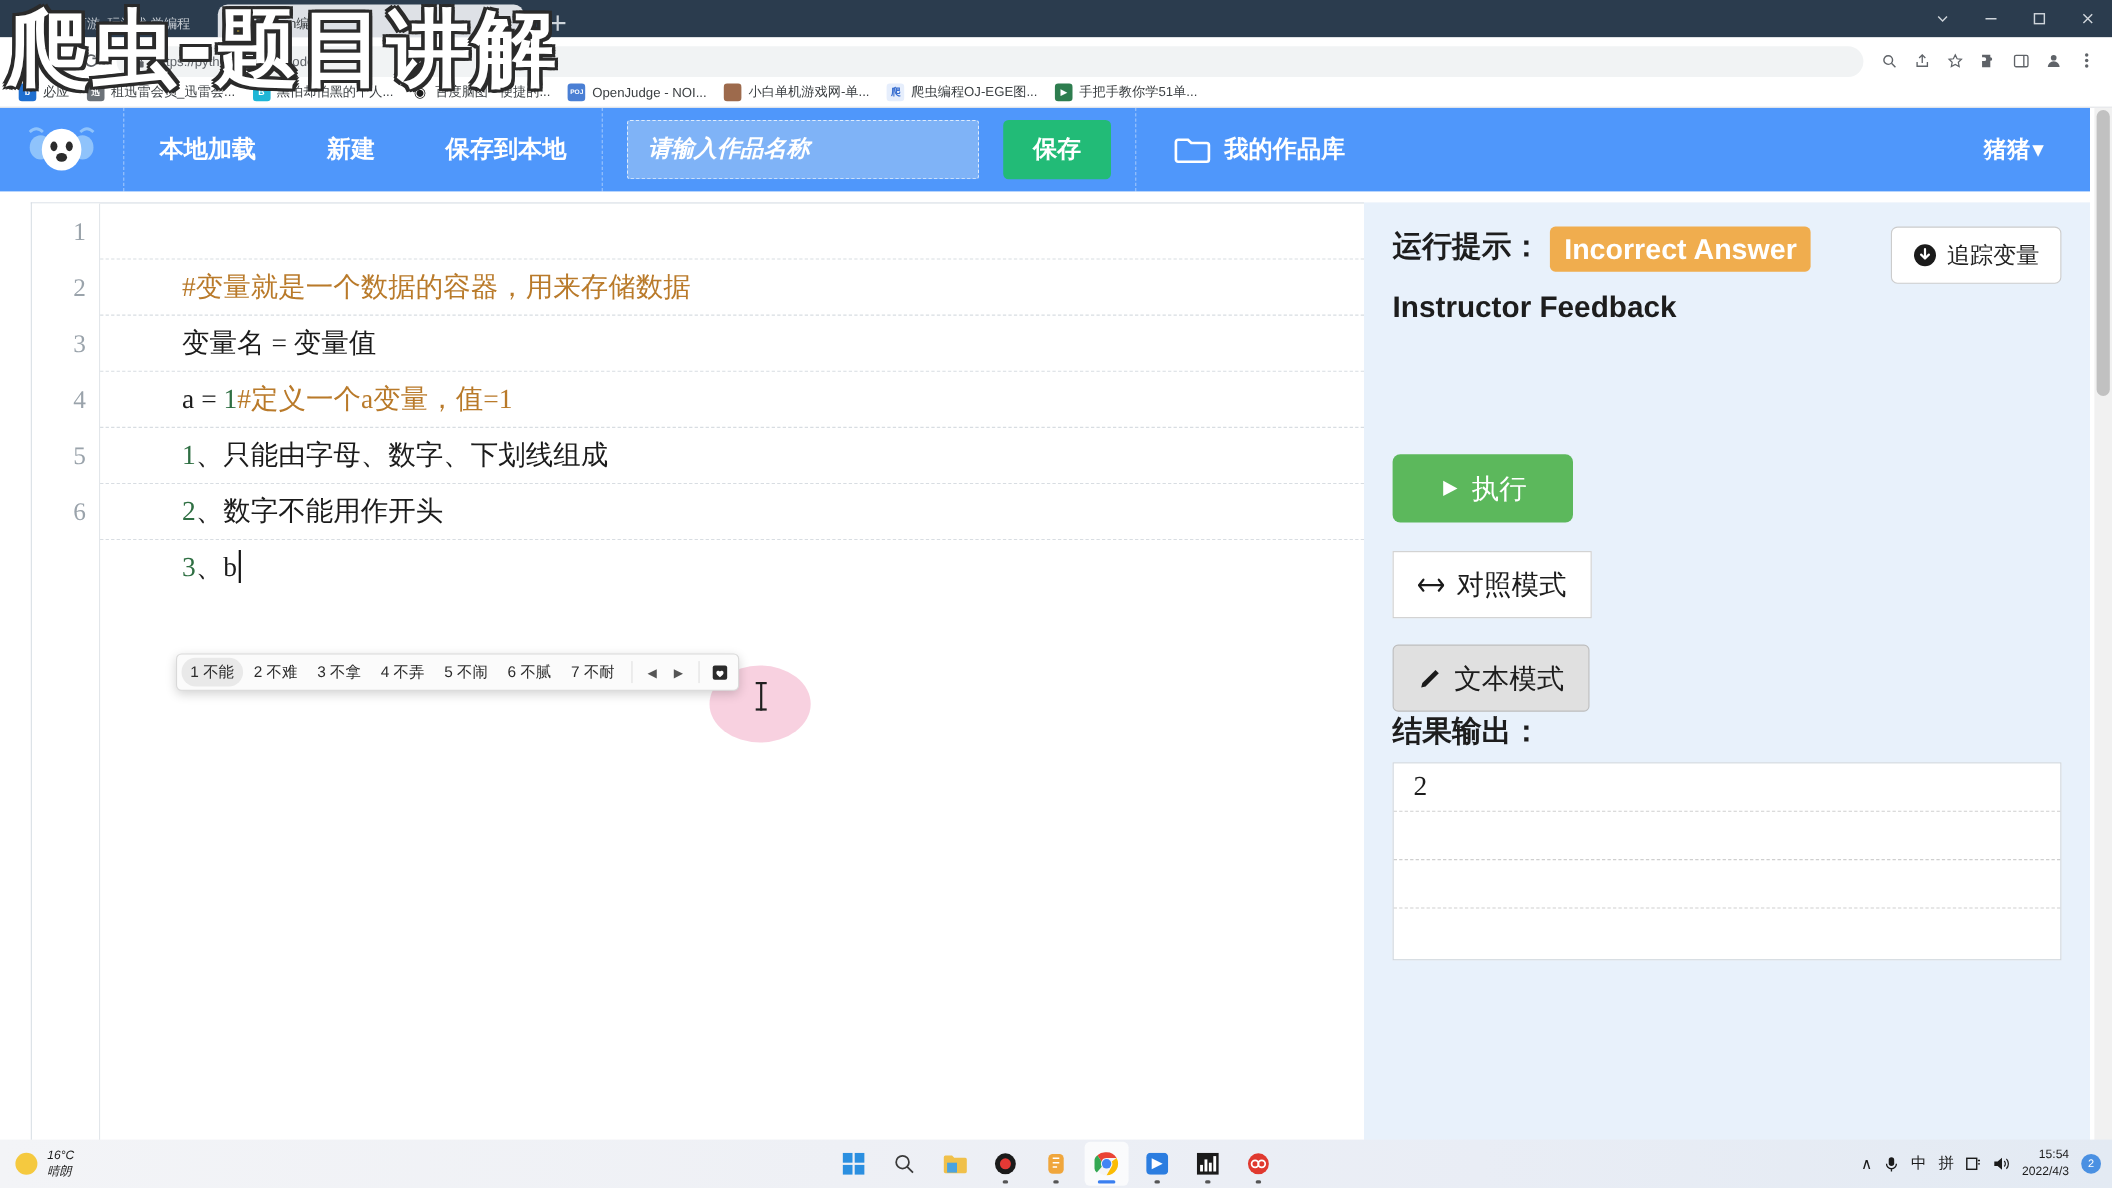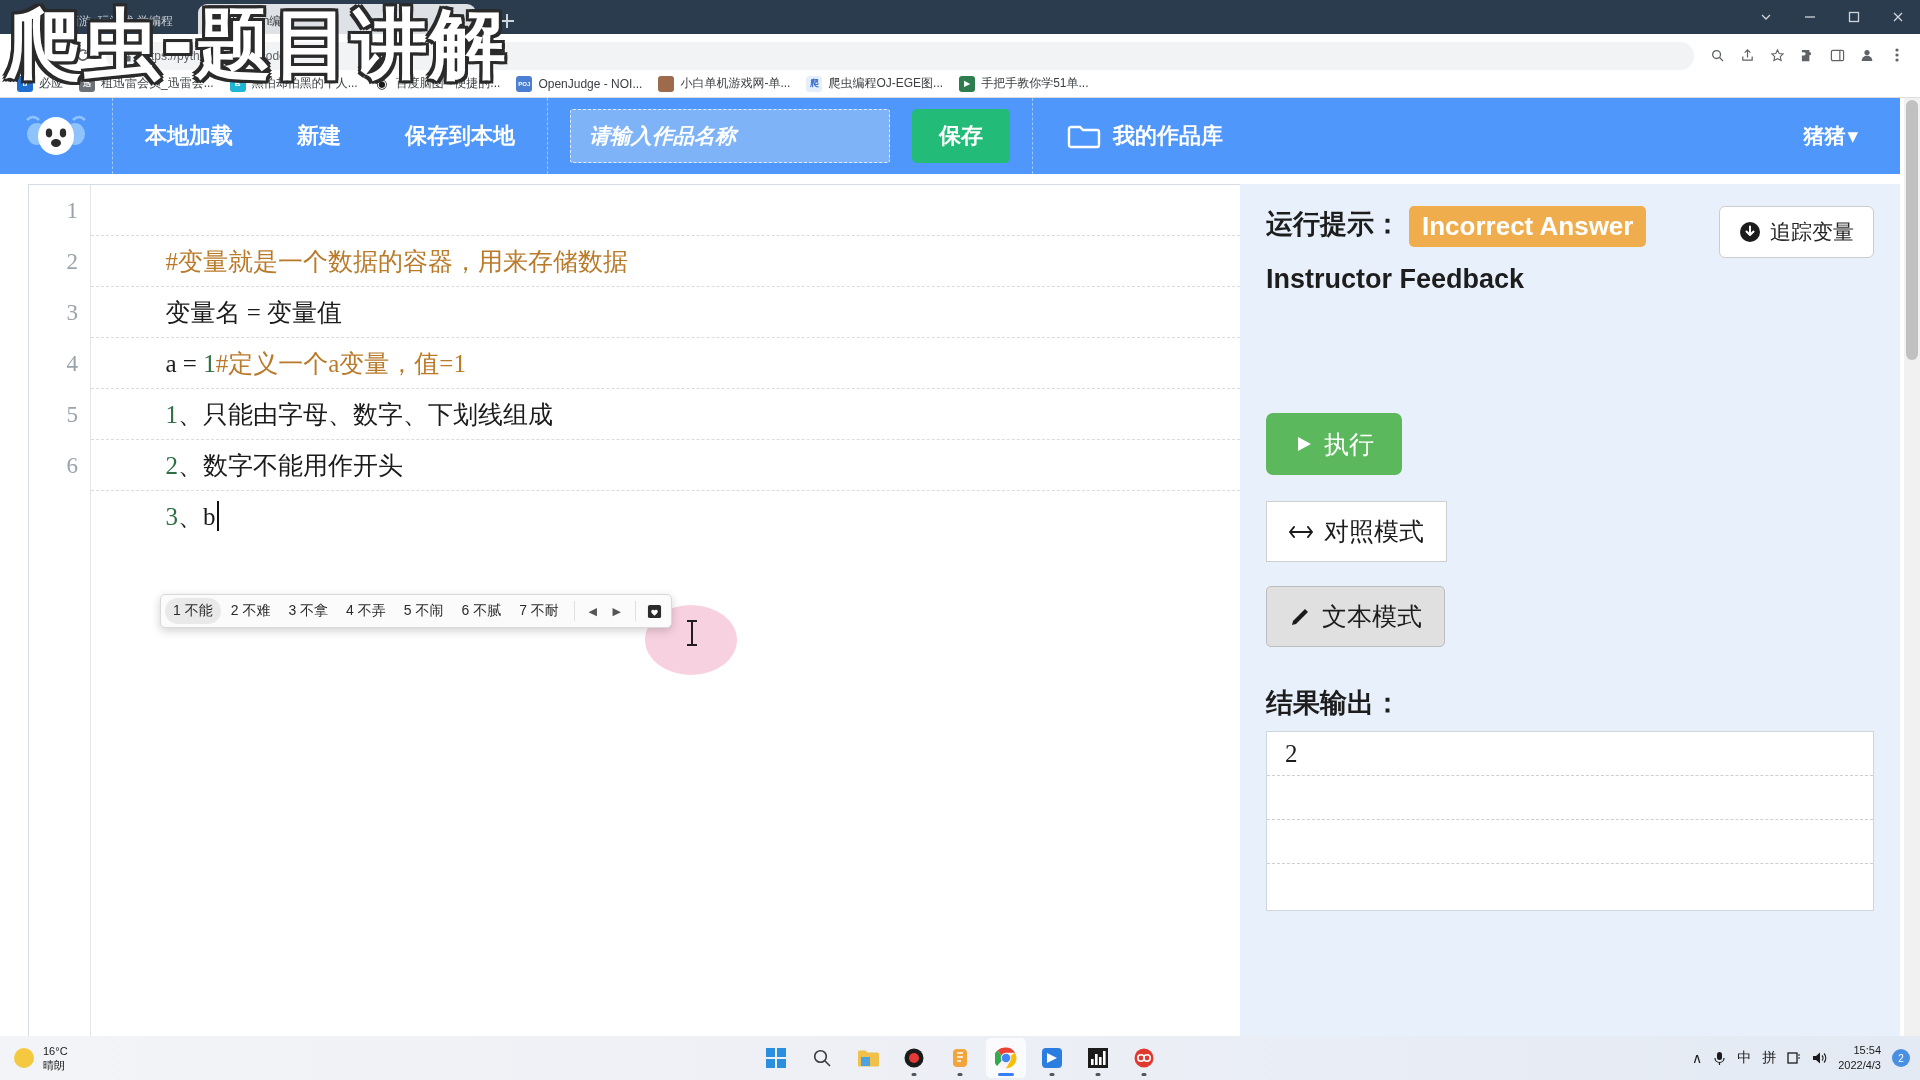--- a/index.html
+++ b/index.html
@@ -207,34 +207,34 @@
   .trace-btn {
     margin-left: auto; background: #fff; border: 1px solid #ccc; border-radius: 6px;
     font-size: 21px; color: #222; padding: 11px 19px; display: flex; align-items: center; gap: 9px;
     cursor: pointer; white-space: nowrap; font-family: "Liberation Sans", sans-serif;
   }
   .rp-line { font-size: 27px; font-weight: bold; color: #1d1d1d; margin-top: 6px; }
   .rp-sub  { font-size: 25px; color: #222; margin-top: 8px; }
 
   .run-btn {
     margin-top: 118px; background: #5cb85c; color: #fff; border: none; border-radius: 7px;
-    width: 136px; height: 62px; font-size: 25px; cursor: pointer;
+    width: 164px; height: 62px; font-size: 25px; cursor: pointer;
     display: flex; align-items: center; justify-content: center; gap: 10px;
     font-family: "Liberation Sans", sans-serif;
   }
   .mode-group { display: flex; margin-top: 26px; width: fit-content; }
   .mode-btn {
     background: #fff; border: 1px solid #cfcfcf; font-size: 25px; color: #1d1d1d;
     padding: 13px 22px; display: flex; align-items: center; gap: 11px; cursor: pointer;
     white-space: nowrap; font-family: "Liberation Sans", sans-serif;
   }
   .mode-btn + .mode-btn { border-left: none; }
   .mode-btn.single { margin-top: 24px; background: #e0e0e0; border: 1px solid #bdbdbd; border-radius: 5px; }
 
-  .out-title { font-size: 27px; font-weight: bold; color: #1d1d1d; margin-top: 38px; }
+  .out-title { font-size: 27px; font-weight: bold; color: #1d1d1d; }
   .out-box {
     margin-top: 10px; background: #fff; border: 1px solid #cfd6dd; height: 180px;
   }
   .out-line {
     height: 44px; line-height: 44px; border-bottom: 1px dashed #cfcfcf;
     padding-left: 18px; font-size: 25px; color: #1d1d1d;
     font-family: "Liberation Serif", serif;
   }
   .out-line.blank { color: transparent; }
 
@@ -250,21 +250,21 @@
   
   .taskbar {
     position: absolute; left: 0; bottom: 0; width: 1920px; height: 44px;
     background: linear-gradient(90deg,#f3f4f7 0%,#eef0f5 40%,#e9edf5 70%,#e3eaf3 100%);
     display: flex; align-items: center;
   }
   .tb-weather {
     display: flex; align-items: center; gap: 9px; padding-left: 14px; cursor: pointer;
   }
   .sun { width: 20px; height: 20px; border-radius: 50%; background: #f5c93f; }
-  .weather-txt { font-size: 11px; color: #1b1b1b; line-height: 1.3; }
+  .weather-txt { font-size: 11px; color: #1b1b1b; line-height: 1.3; font-style: italic; }
   .tb-center {
     position: absolute; left: 50%; transform: translateX(-50%);
     display: flex; align-items: center; gap: 6px;
   }
   .tb-app {
     width: 40px; height: 40px; display: flex; align-items: center; justify-content: center;
     border-radius: 5px; cursor: pointer; position: relative;
   }
   .tb-app.active { background: rgba(255,255,255,.72); }
   .tb-app.running::after {

